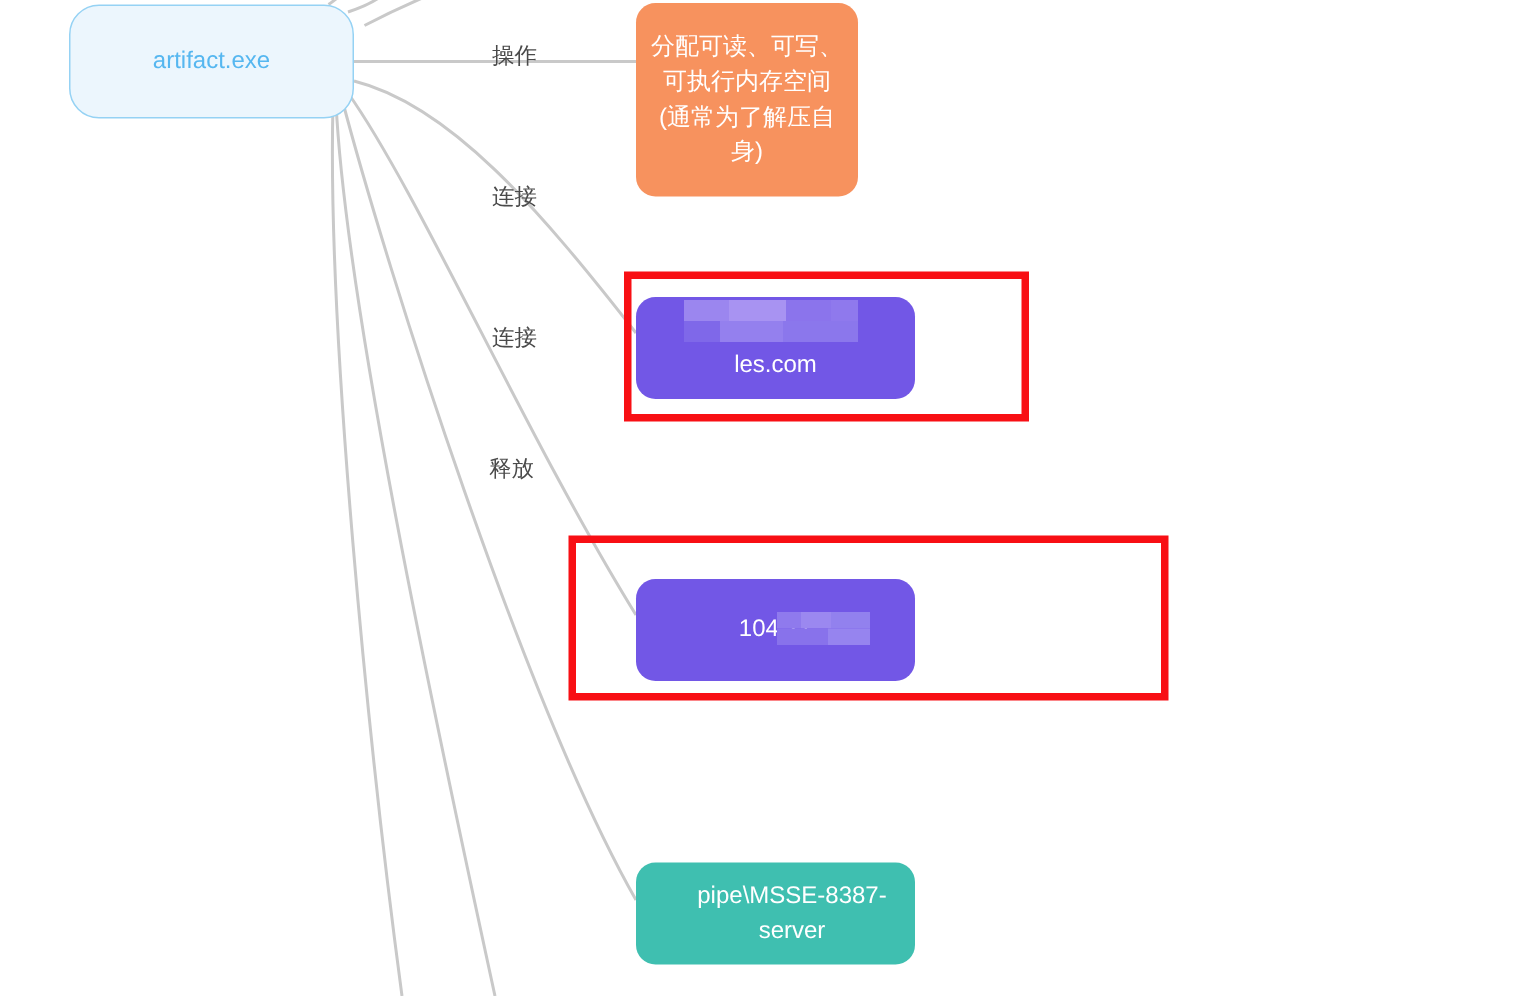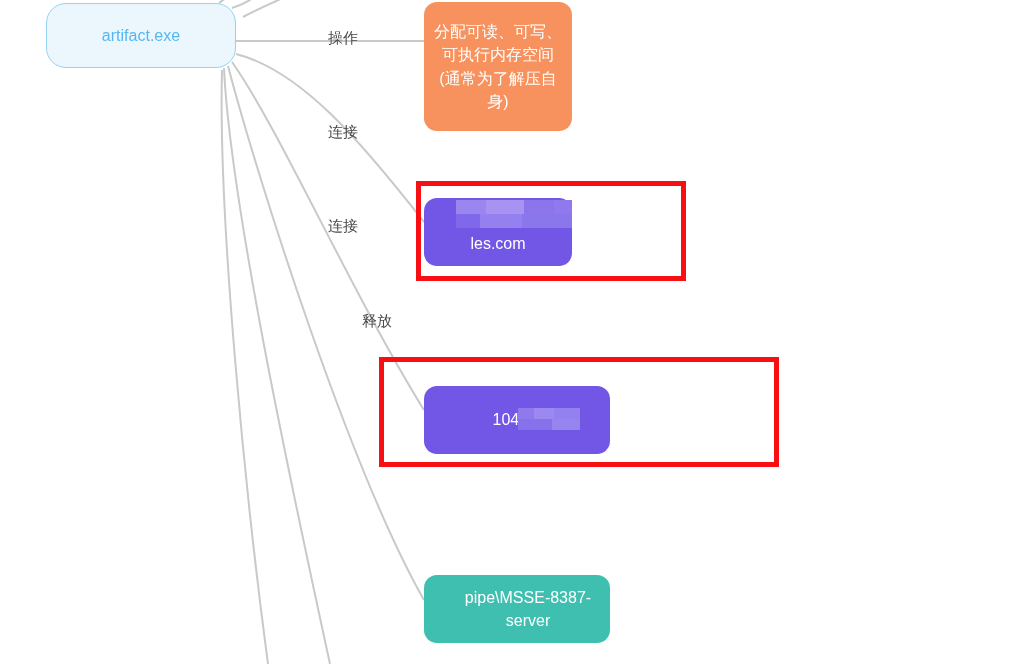--- a/index.html
+++ b/index.html
@@ -97,39 +97,39 @@
     <path class="edge-path" d="M 236 54 C 300 70 360 140 424 222"></path>
 
     <path class="edge-path" d="M 232 62 C 280 130 350 290 424 410"></path>
 
     <path class="edge-path" d="M 228 66 C 258 180 350 470 424 600"></path>
 
     <path class="edge-path" d="M 224 68 C 230 200 290 480 330 664"></path>
     <path class="edge-path" d="M 222 70 C 218 220 246 500 268 664"></path>
   </svg>
 
-  <div class="node node-root" style="left:46px; top:3px; width:190px; height:65px;">
+  <div class="node node-root" style="left:46px; top:3px; width:190px; height:76px;">
     <span>artifact.exe</span>
   </div>
 
   <div class="edge-label" style="left:328px; top:30px;">操作</div>
 
   <div class="edge-label" style="left:328px; top:124px;">连接</div>
 
   <div class="edge-label" style="left:328px; top:218px;">连接</div>
 
-  <div class="edge-label" style="left:326px; top:313px;margin-left:36px;">释放</div>
+  <div class="edge-label" style="left:326px; top:305px;">释放</div>
 
   <div class="node node-orange" style="left:424px; top:2px; width:148px; height:129px;">
     <span>分配可读、可写、可执行内存空间(通常为了解压自身)</span>
   </div>
 
   <div class="highlight-box" style="left:416px; top:181px; width:270px; height:100px;"></div>
 
-  <div class="node node-purple" style="left:424px; top:198px; width:148px; height:68px;">
+  <div class="node node-purple" style="left:424px; top:198px; width:186px; height:68px;">
     <span><span>-sa</span><br><span>les.com</span></span>
   </div>
 
   <div class="redaction" style="left:456px; top:200px; width:116px; height:28px;">
     <div class="blk" style="left:0px;  top:0px;  width:30px; height:14px; background:#9b86ef;"></div>
     <div class="blk" style="left:30px; top:0px;  width:38px; height:14px; background:#a893f2;"></div>
     <div class="blk" style="left:68px; top:0px;  width:30px; height:14px; background:#8b74ec;"></div>
     <div class="blk" style="left:98px; top:0px;  width:18px; height:14px; background:#8f79ed;"></div>
     <div class="blk" style="left:0px;  top:14px; width:24px; height:14px; background:#7f68e9;"></div>
     <div class="blk" style="left:24px; top:14px; width:42px; height:14px; background:#9480ee;"></div>

